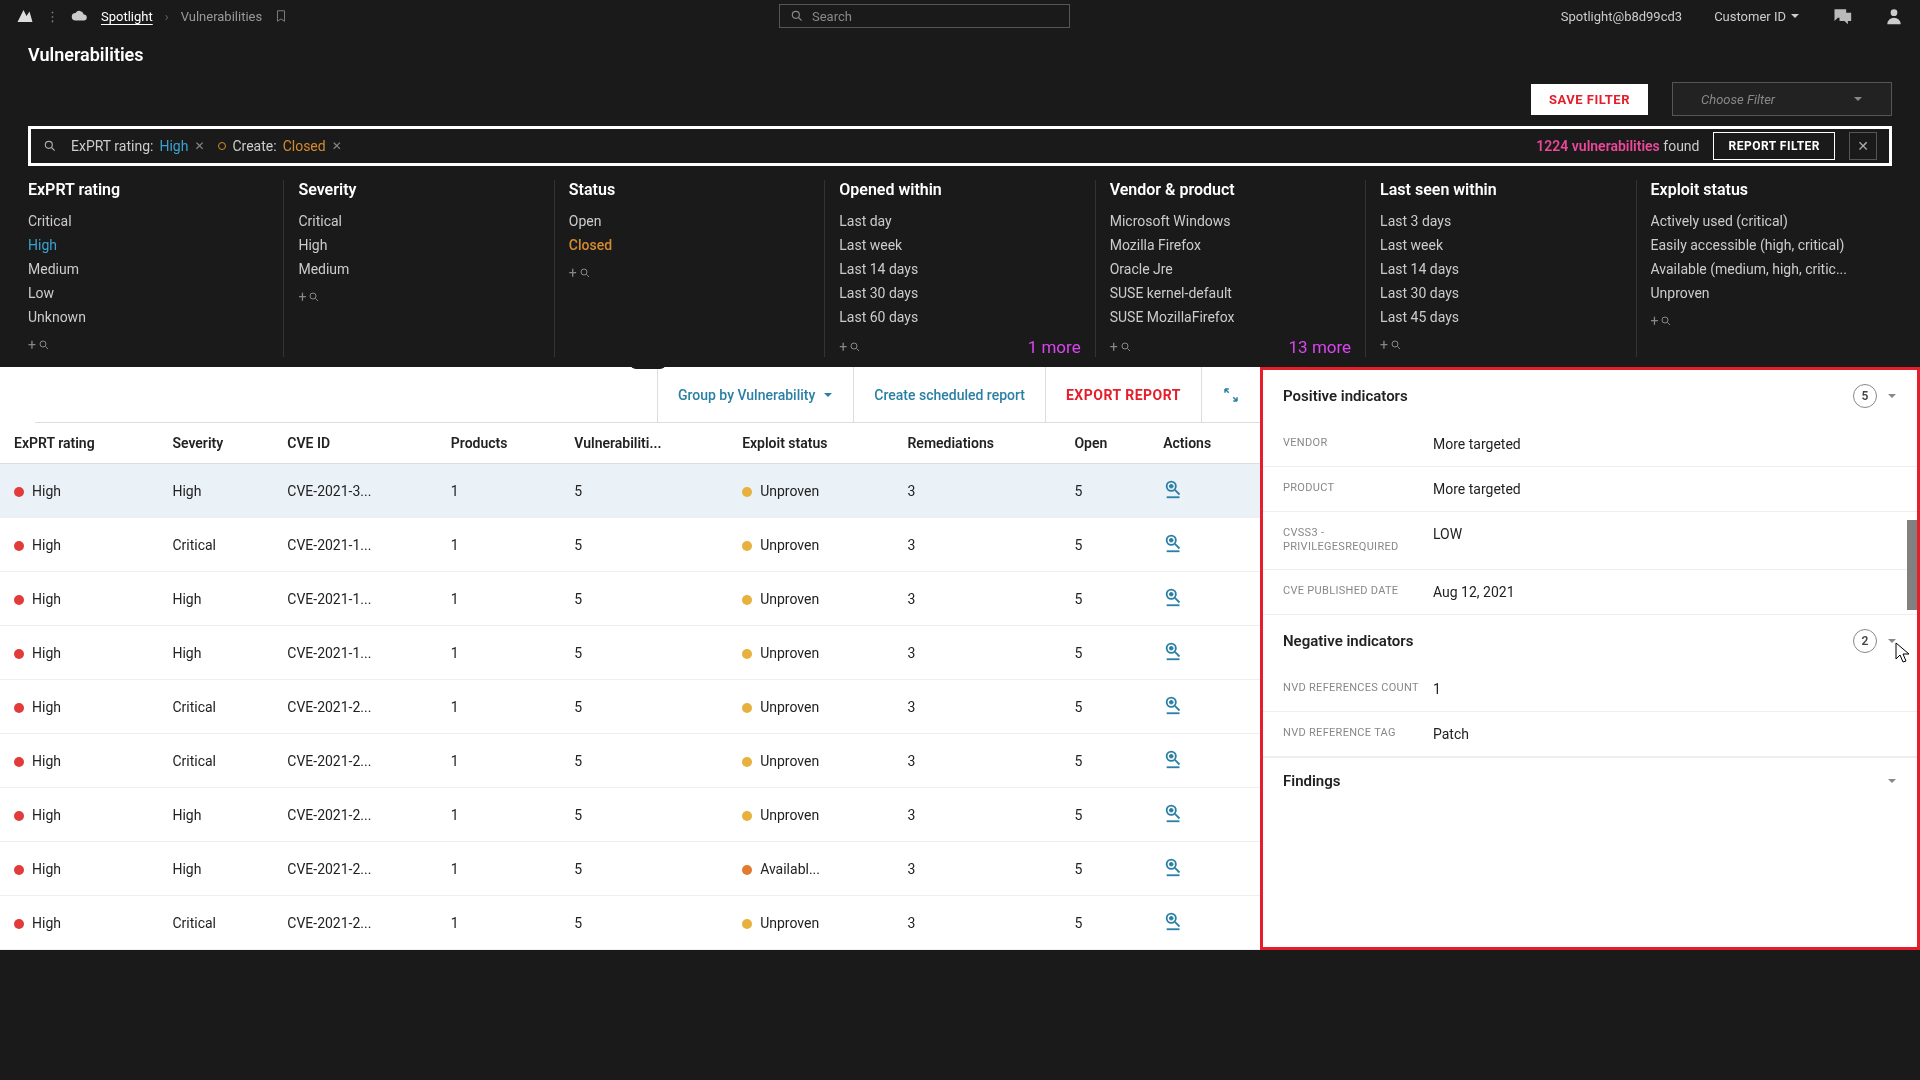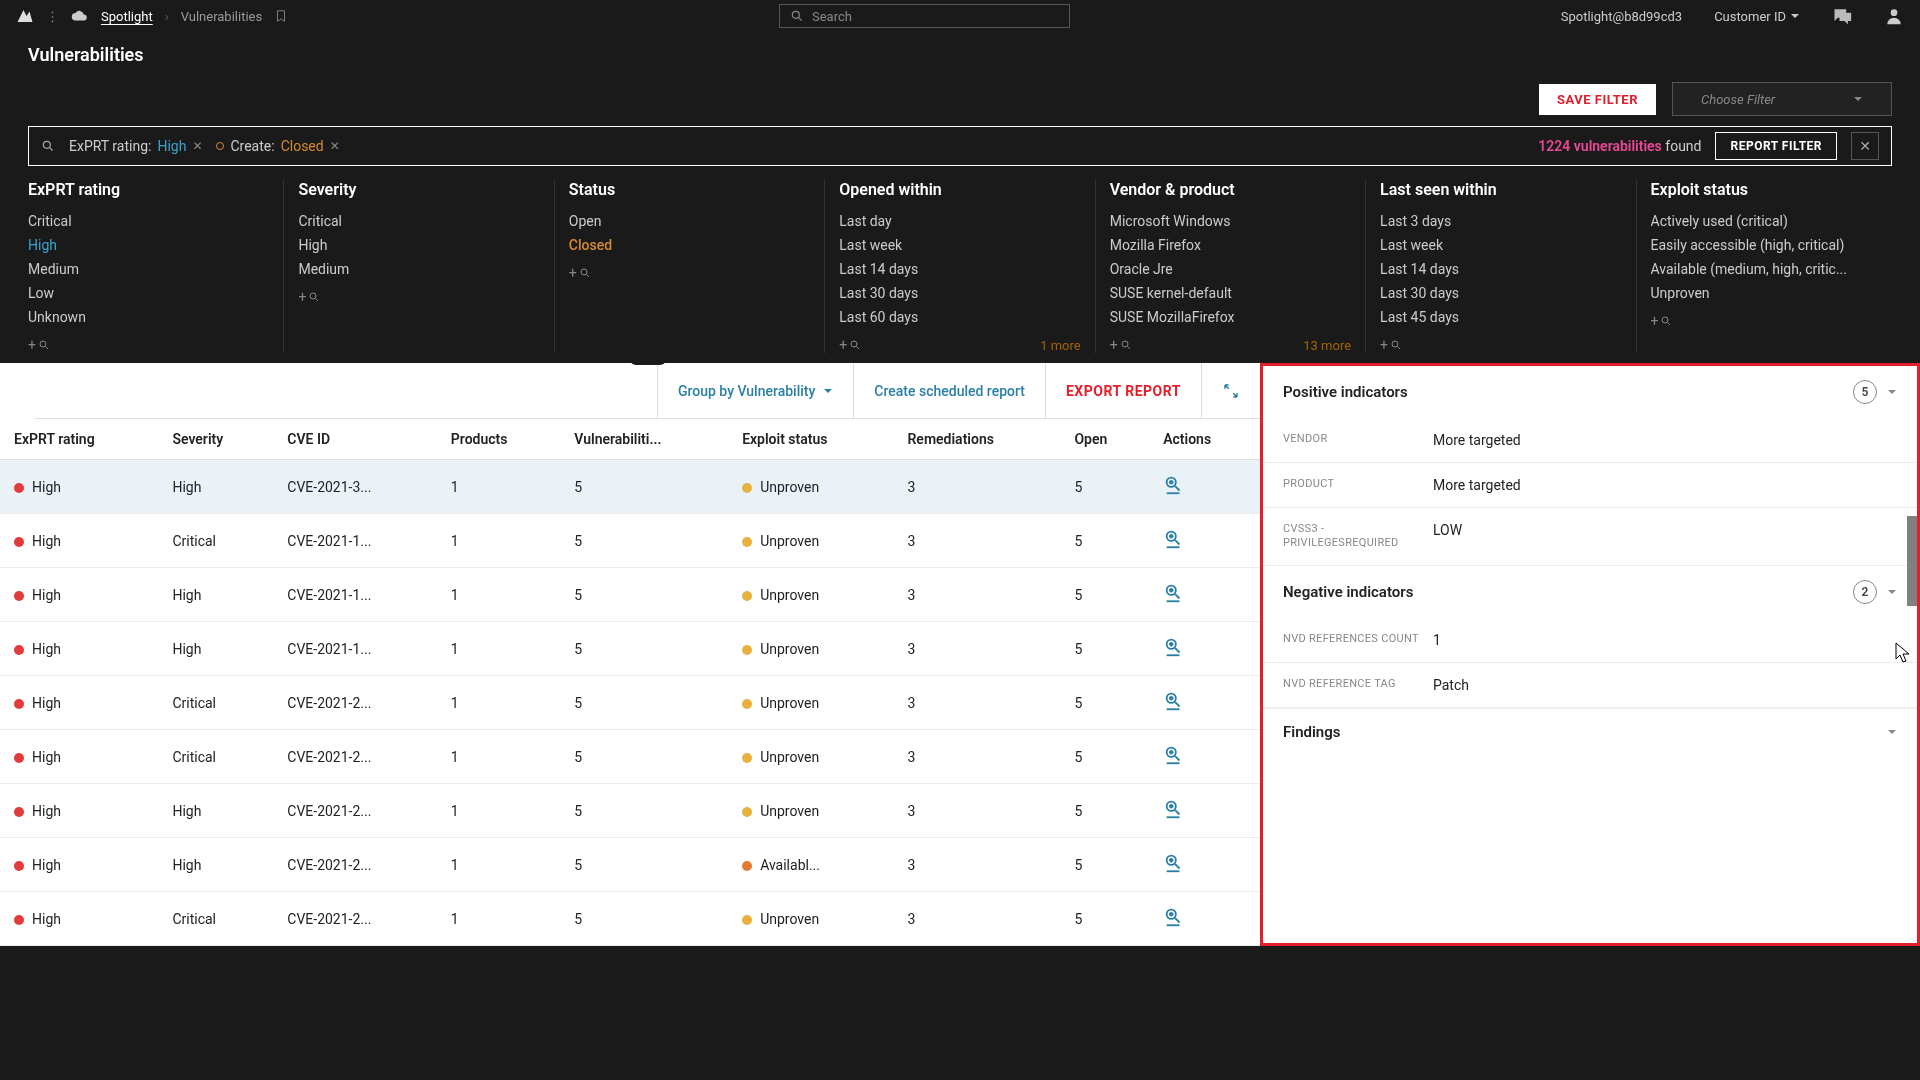--- a/index.html
+++ b/index.html
@@ -15,26 +15,26 @@
 .search-box { margin:0 auto; width:291px; height:24px; border:1px solid #555; border-radius:0; display:flex; align-items:center; gap:8px; padding:0 10px; color:#888; font-size:13px; }
 .topbar .right { display:flex; align-items:center; gap:32px; }
 .topbar .user-email { color:#ccc; font-size:13px; }
 .topbar .cid { color:#ccc; font-size:13px; display:flex; align-items:center; gap:4px; }
 
 
 .pagehdr { height:44px; display:flex; align-items:center; padding:0 28px; }
 .pagehdr h1 { font-size:18px; font-weight:600; color:#fff; }
 
 
-.filter-actions { display:flex; justify-content:flex-end; align-items:center; gap:16px; padding:6px 28px 10px; }
+.filter-actions { display:flex; justify-content:flex-end; align-items:center; gap:24px; padding:6px 28px 10px; }
 .btn-save { background:#fff; color:#e41e2b; border:none; padding:8px 18px; font-size:13px; font-weight:700; letter-spacing:0.5px; cursor:pointer; }
 .choose-filter { width:220px; height:34px; border:1px solid #555; background:#222; color:#888; font-style:italic; padding:0 28px; display:flex; align-items:center; justify-content:space-between; font-size:13px; }
 
 
-.chip-row { margin:0 28px; border:1px solid #ffffff; height:40px; display:flex; align-items:center; padding:0 12px; gap:14px; font-size:14px; }
+.chip-row { margin:0 28px; border:3px solid #ffffff; height:40px; display:flex; align-items:center; padding:0 12px; gap:14px; font-size:14px; }
 .chip-row .mag { width:14px; height:14px; stroke:#aaa; fill:none; }
 .chip { display:flex; align-items:center; gap:6px; }
 .chip .lbl { color:#ccc; }
 .chip .val-blue { color:#3aa3d1; }
 .chip .val-orange { color:#d68a2f; }
 .chip .x { color:#888; font-size:12px; cursor:pointer; }
 .chip .dot-o { width:8px; height:8px; border:1.5px solid #d68a2f; border-radius:50%; }
 .chip-row .spacer { flex:1; }
 .chip-row .count { color:#ccc; }
 .chip-row .count b { color:#ec4899; font-weight:600; }
@@ -45,21 +45,21 @@
 .facets { display:flex; padding:14px 28px 10px; color:#ddd; font-size:14px; position:relative; }
 .facet-col { flex:1; border-right:1px solid #333; padding:0 14px; min-width:0; }
 .facet-col:first-child { padding-left:0; }
 .facet-col:last-child { border-right:none; padding-right:0; }
 .facet-col h3 { font-size:16px; font-weight:600; margin-bottom:10px; color:#fff; }
 .facet-col .opt { padding:4px 0; color:#ccc; cursor:pointer; white-space:nowrap; overflow:hidden; text-overflow:ellipsis; }
 .facet-col .opt.active-blue { color:#3aa3d1; }
 .facet-col .opt.active-orange { color:#d68a2f; font-weight:500; }
 .facet-foot { display:flex; align-items:center; justify-content:space-between; margin-top:8px; }
 .facet-foot .plus { color:#888; font-size:14px; display:flex; align-items:center; gap:2px; cursor:pointer; }
-.facet-foot .more { color:#a16207; font-size:13px; }
+.facet-foot .more { color:#d946ef; font-size:17px; }
 
 
 .tabletools { background:#fff; color:#333; display:flex; align-items:stretch; height:56px; border-bottom:1px solid #ddd; position:relative;margin-left:35px; }
 .tabletools .spacer-l { flex:1; }
 .tabletools .toolbtn { display:flex; align-items:center; padding:0 20px; border-left:1px solid #ddd; font-size:14px; color:#2a7fa5; font-weight:500; cursor:pointer; gap:8px; }
 .tabletools .collapse-tab { position:absolute; top:-14px; left:50%; transform:translateX(-50%); width:36px; height:16px; background:#1a1a1a; border-radius:0 0 6px 6px; display:flex; align-items:center; justify-content:center; }
 .tabletools .expand-ico { width:18px; height:18px; }
 table { border-collapse:collapse; width:100%; font-size:14px; }
 th { text-align:left; padding:12px 14px; font-weight:600; color:#222; border-bottom:1px solid #ddd; white-space:nowrap; }
 td { padding:14px 14px; border-bottom:1px solid #eee; color:#222; white-space:nowrap; }
@@ -467,20 +467,24 @@
           <div class="v">More targeted</div>
         </div>
         <div class="kv">
           <div class="k">PRODUCT</div>
           <div class="v">More targeted</div>
         </div>
         <div class="kv">
           <div class="k">CVSS3 - PRIVILEGESREQUIRED</div>
           <div class="v">LOW</div>
         </div>
+        <div class="kv">
+          <div class="k">CVE PUBLISHED DATE</div>
+          <div class="v">Aug 12, 2021</div>
+        </div>
       </div>
     <div class="sect-hdr">
       <span>Negative indicators</span>
       <div class="tools">
         <span class="badge-count">2</span>
         <svg class="caret" viewBox="0 0 10 10">
             <path fill="#888" d="M1 3l4 4 4-4z"></path>
           </svg>
       </div>
     </div>

